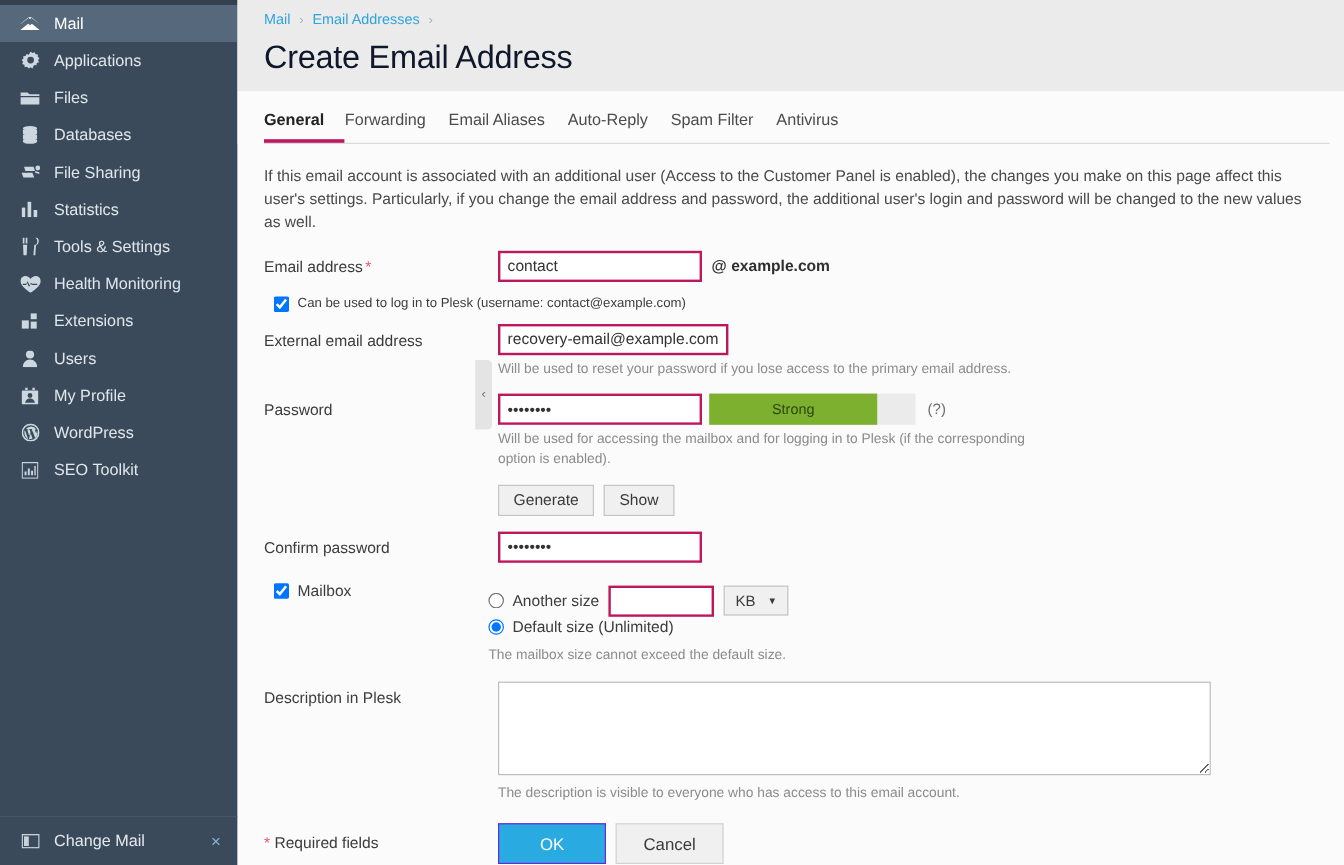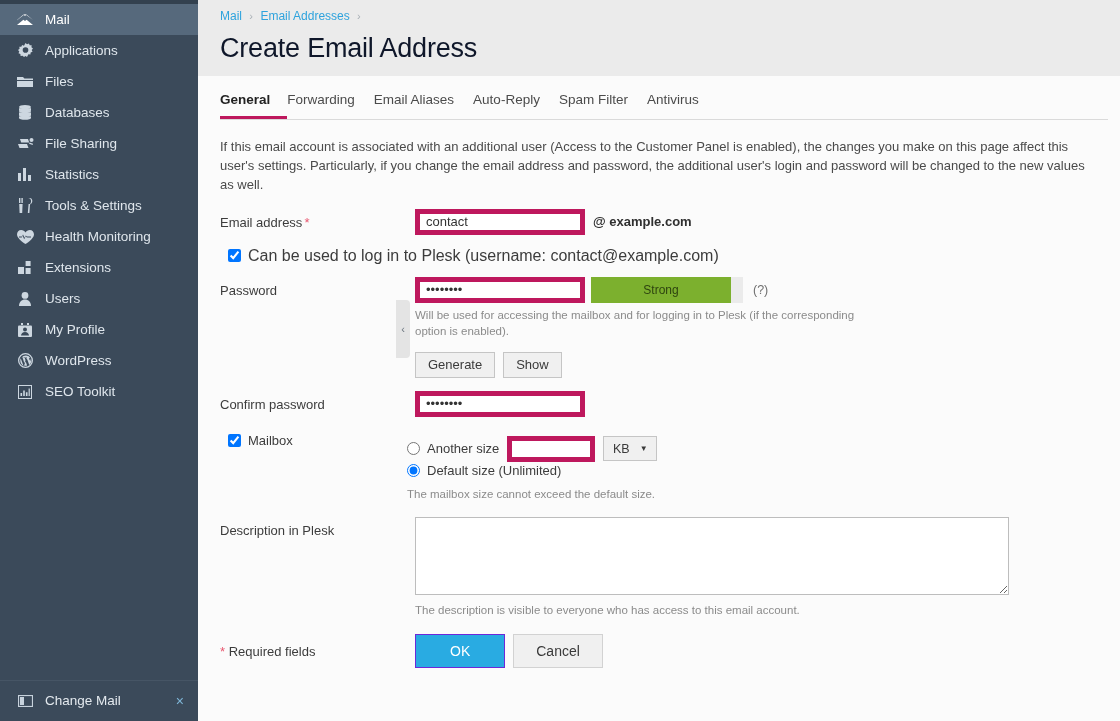--- a/index.html
+++ b/index.html
@@ -135,21 +135,21 @@
   }
   .req { color: #e8576f; margin-left: 2px; }
   .form-field { flex: 1; }
 
   input[type="text"], input[type="password"] {
     font-family: "Liberation Sans", sans-serif;
     font-size: 13px;
     color: #333;
     height: 26px;
     padding: 2px 6px;
-    border: 5px solid #be185d;
+    border: 2px solid #be185d;
     background: #fff;
     outline: none;
   }
   .in-local { width: 170px; }
   .in-external { width: 192px; }
   .in-password { width: 170px; }
   .in-confirm { width: 170px; }
   .in-size { width: 88px; height: 25px; background: #fdfdfd; }
 
   .domain-suffix {
@@ -158,28 +158,28 @@
   }
   .inline { display: flex; align-items: center; }
 
   .hint {
     font-size: 11.5px; color: #8b8b8b;
     margin: 4px 0 0 0; line-height: 1.45;
     max-width: 440px;
   }
 
   .checkline { display: flex; align-items: center; margin: 12px 0 10px 8px; }
-  .checkline label { font-size: 16px; color: #3c3c3c; margin-left: 7px; }
+  .checkline label { font-size: 11px; color: #3c3c3c; margin-left: 7px; }
   .checkline .sub { color: #3c3c3c; }
 
   input[type="checkbox"], input[type="radio"] { margin: 0; cursor: pointer; }
 
   .strength-wrap { display: flex; align-items: center; margin-left: 6px; }
   .strength-track {
-    width: 152px; height: 26px;
+    width: 172px; height: 26px;
     background: #ebebeb;
     position: relative;
   }
   .strength-bar {
     position: absolute; left: 0; top: 0; bottom: 0;
     width: 140px;
     background: #7cb02e;
     display: flex; align-items: center; justify-content: center;
     font-size: 12px; color: #2e4410;
   }
@@ -444,20 +444,27 @@
       </div>
 
       <div class="checkline">
         <input type="checkbox" checked="" style="">
         <label>
           <span>Can be used to log in to Plesk</span>
           <span class="sub">(username: contact@example.com)</span>
         </label>
       </div>
 
+      <div class="form-row">
+        <div class="form-label">External email address</div>
+        <div class="form-field">
+          <input type="text" class="in-external" value="recovery-email@example.com" style="">
+          <div class="hint">Will be used to reset your password if you lose access to the primary email address.</div>
+        </div>
+      </div>
 
       <div class="form-row" style="margin-top:12px;">
         <div class="form-label">Password</div>
         <div class="form-field">
           <div class="inline">
             <input type="text" class="in-password" value="••••••••" style="">
             <div class="strength-wrap">
               <div class="strength-track">
                 <div class="strength-bar">Strong</div>
               </div>

